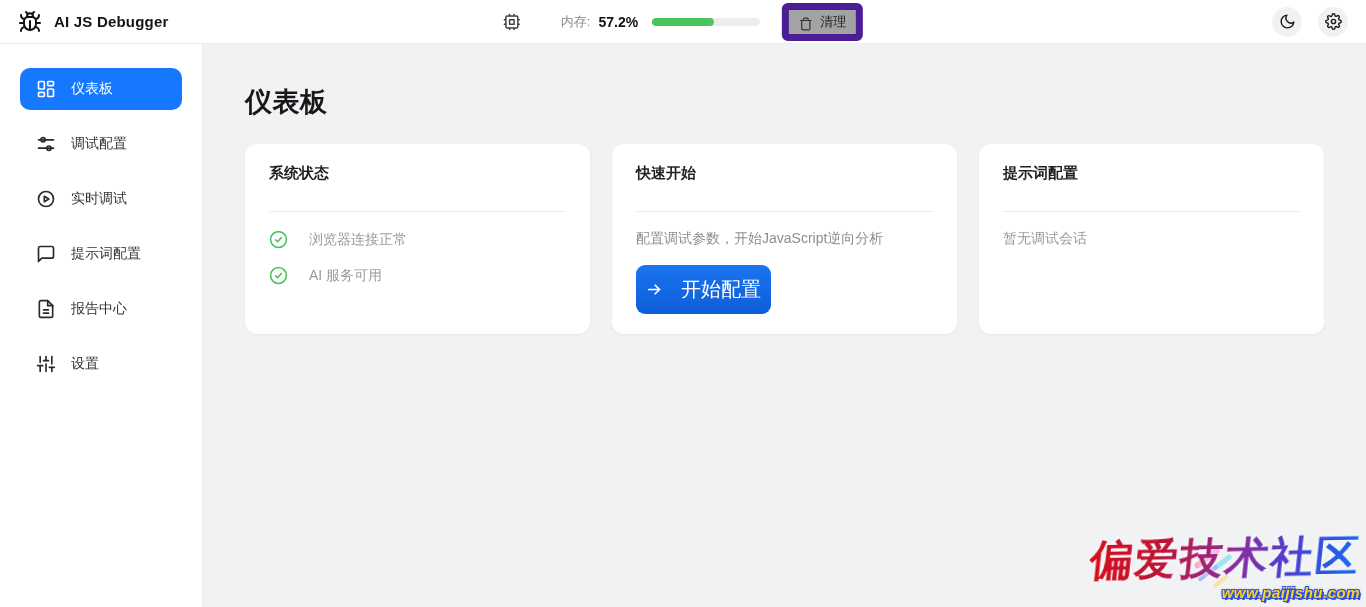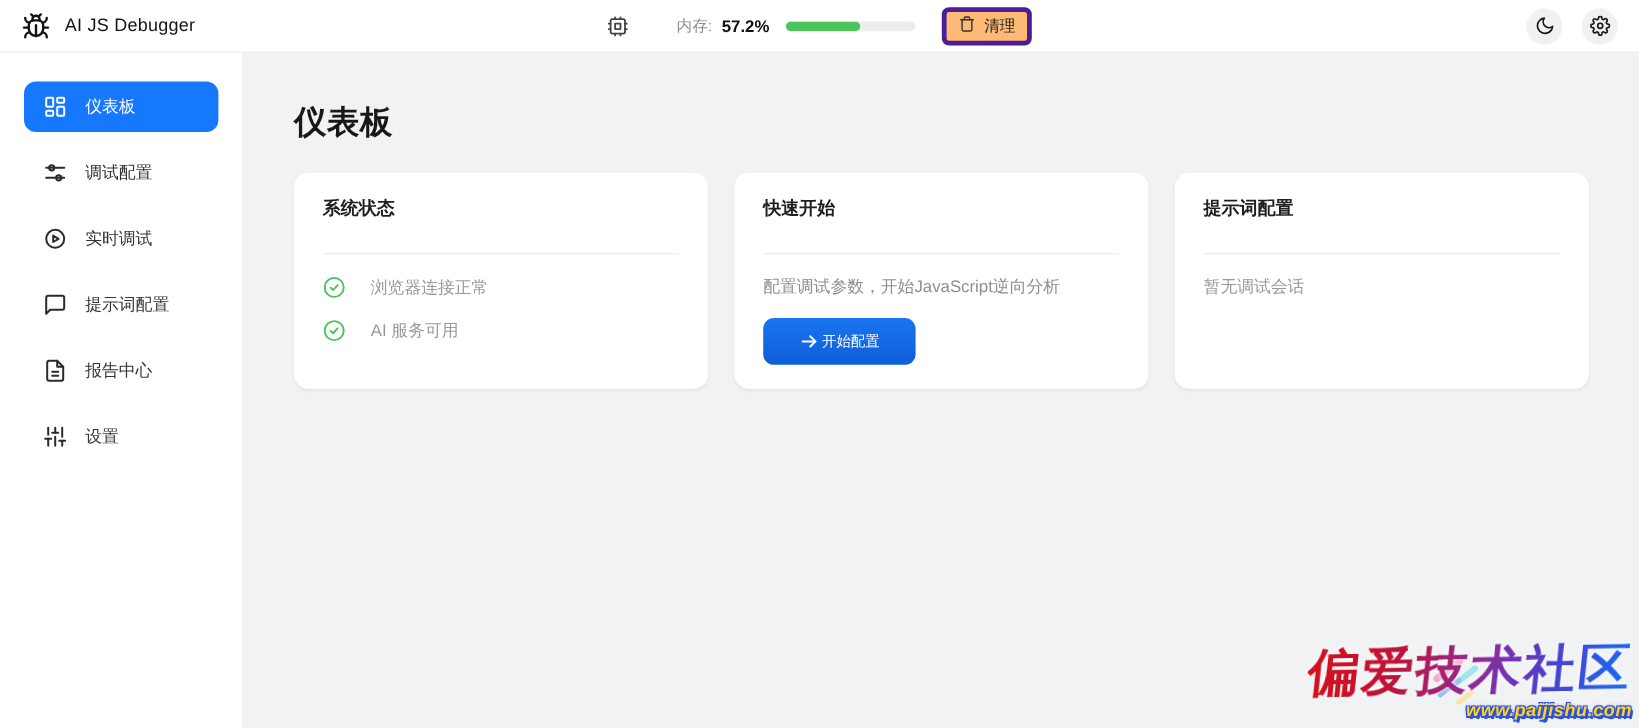--- a/index.html
+++ b/index.html
@@ -11,34 +11,34 @@
   .app { width:1366px; height:607px; display:flex; flex-direction:column; }
 
   
   .header {
     height:44px; background:#fff; border-bottom:1px solid #ebedf0;
     display:flex; align-items:center; padding:0 18px; position:relative; flex:0 0 44px;
     z-index:5;
   }
   .header-left { display:flex; align-items:center; gap:12px; }
   .logo-icon { width:24px; height:24px; color:#141414; }
-  .app-title { font-size:15px; font-weight:400; color:#141414; letter-spacing:.2px; }
+  .app-title { font-size:15px; font-weight:700; color:#141414; letter-spacing:.2px; }
 
   .header-center {
     position:absolute; left:50%; top:0; transform:translateX(-50%);
     height:44px; display:flex; align-items:center; gap:8px;
   }
   .chip-icon { width:18px; height:18px; color:#444; }
   .mem-label { font-size:13px; color:#8c8c8c;padding-left:32px; }
   .mem-value { font-size:14px; font-weight:700; color:#111; margin-right:6px; }
   .mem-bar { width:108px; height:8px; background:#ededed; border-radius:5px; overflow:hidden; }
   .mem-bar-fill { height:100%; background:#4bc45c; border-radius:5px; }
   .clean-btn {
-    margin-left:14px; display:flex; align-items:flex-start; gap:7px;
-    background:#fdba74; border:4px solid #4c1d95; border-radius:6px;
+    margin-left:14px; display:flex; align-items:flex-end; gap:7px;
+    background:#a3a3a3; border:7px solid #4c1d95; border-radius:6px;
     padding:3px 10px; font-size:13px; color:#222; cursor:pointer;
     font-family:inherit;
   }
   .clean-btn svg { width:14px; height:14px; color:#333; }
 
   .header-right { margin-left:auto; display:flex; align-items:center; gap:16px; }
   .icon-circle-btn {
     width:30px; height:30px; border-radius:50%; background:#f1f1f2; border:none;
     display:flex; align-items:center; justify-content:center; cursor:pointer;
   }
@@ -70,24 +70,24 @@
   }
   .card-title { font-size:15px; font-weight:700; color:#1f1f1f; margin-bottom:28px; }
   .card-divider { border:none; border-top:1px solid #ececec; margin:0 0 18px; }
 
   .status-row { display:flex; align-items:center; gap:21px; margin-bottom:17px; }
   .status-row svg { width:19px; height:19px; color:#4bc45c; flex:0 0 19px; }
   .status-text { font-size:14px; color:#9a9a9a; }
 
   .card-desc { font-size:14px; color:#8e8e8e; margin-bottom:17px; }
   .primary-btn {
-    display:inline-flex; align-items:center; gap:2px;
+    display:inline-flex; align-items:center; gap:18px;
     background:linear-gradient(180deg,#1b74f0,#0e5ed8);
-    color:#fff; border:none; border-radius:9px; padding:11px 30px;
-    font-size:12px; cursor:pointer; font-family:inherit;
+    color:#fff; border:none; border-radius:9px; padding:11px 10px;
+    font-size:20px; cursor:pointer; font-family:inherit;
   }
   .primary-btn svg { width:17px; height:17px; }
 
   .empty-text { font-size:14px; color:#9a9a9a; }
 
   
   .watermark { position:absolute; right:6px; bottom:6px; text-align:right; pointer-events:none; }
   .wm-title {
     font-family:"DejaVu Sans",sans-serif; font-size:43px; font-weight:900;
     letter-spacing:2px; transform:skewX(-7deg) rotate(-1deg); display:inline-block;

